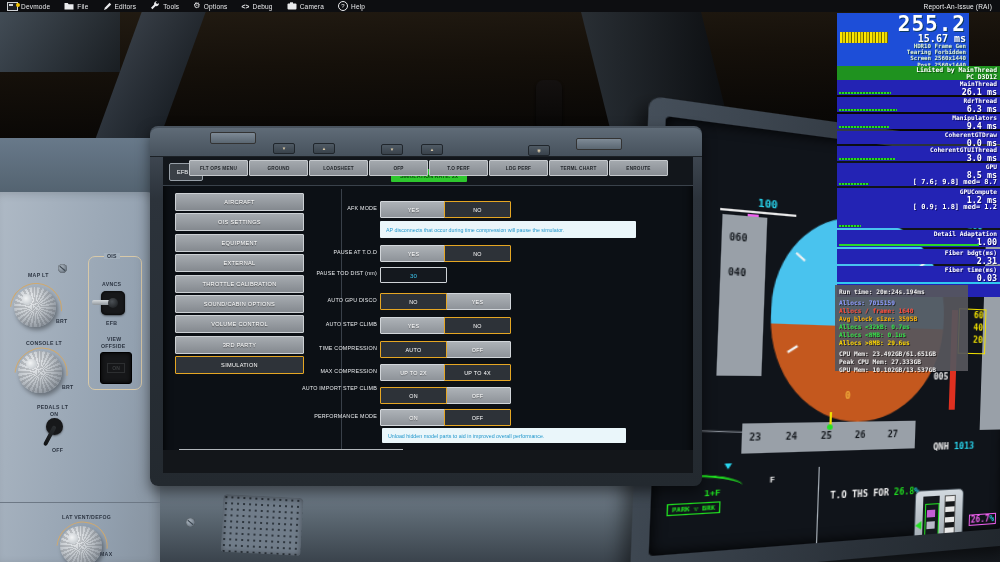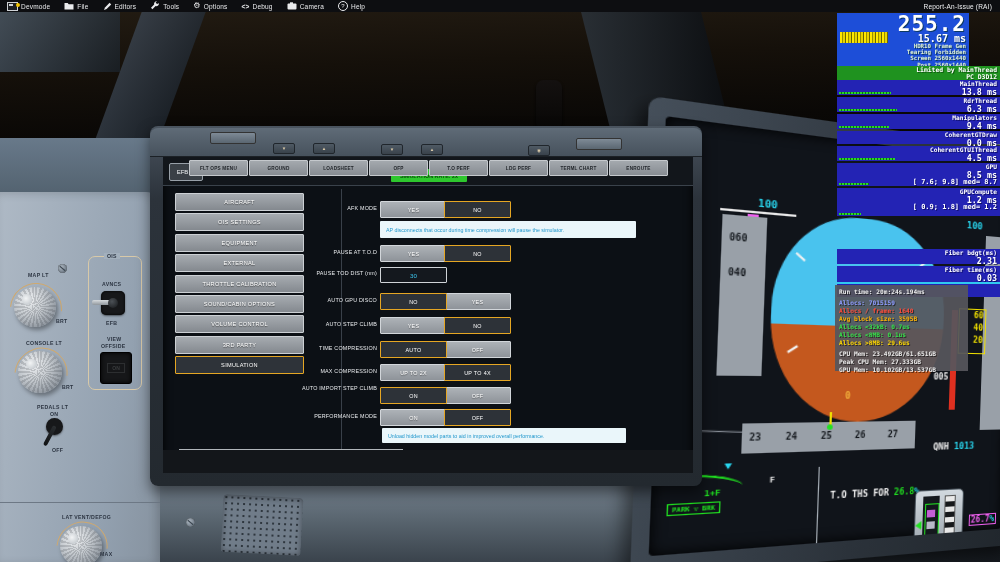--- a/index.html
+++ b/index.html
@@ -446,53 +446,58 @@
     <div class="fps-small">Graphics preset: Custom</div>
     <div class="spectrum"></div>
   </div>
   <div class="abs dbg limited">
     <div>Limited by MainThread</div>
     <div>PC D3D12</div>
   </div>
 
   <div class="abs dbg trow" style="top:80px;height:15px;">
     <div class="tl">MainThread</div>
-    <div class="tv">13.8 ms</div>
+    <div class="tv">26.1 ms</div>
     <div class="gbar" style="width:52px;"></div>
   </div>
   <div class="abs dbg trow" style="top:97px;height:15px;">
     <div class="tl">RdrThread</div>
     <div class="tv">6.3 ms</div>
     <div class="gbar" style="width:58px;"></div>
   </div>
   <div class="abs dbg trow" style="top:114px;height:15px;">
     <div class="tl">Manipulators</div>
     <div class="tv">9.4 ms</div>
     <div class="gbar" style="width:50px;"></div>
   </div>
   <div class="abs dbg trow" style="top:131px;height:13px;">
     <div class="tl">CoherentGTDraw</div>
     <div class="tv">0.0 ms</div>
   </div>
   <div class="abs dbg trow" style="top:146px;height:15px;">
     <div class="tl">CoherentGTUIThread</div>
-    <div class="tv">4.5 ms</div>
+    <div class="tv">3.0 ms</div>
     <div class="gbar" style="width:56px;"></div>
   </div>
   <div class="abs dbg trow" style="top:163px;height:23px;">
     <div class="tl">GPU</div>
     <div class="tv">8.5 ms</div>
     <div class="tr2">[ 7.6; 9.8] med= 8.7</div>
     <div class="gbar" style="width:30px;"></div>
   </div>
-  <div class="abs dbg trow" style="top:188px;height:28px;">
+  <div class="abs dbg trow" style="top:188px;height:40px;">
     <div class="tl">GPUCompute</div>
     <div class="tv">1.2 ms</div>
     <div class="tr2">[ 0.9; 1.8] med= 1.2</div>
     <div class="gbar" style="width:22px;"></div>
+  </div>
+  <div class="abs dbg trow" style="top:230px;height:17px;">
+    <div class="tl">Detail Adaptation</div>
+    <div class="tv">1.00</div>
+    <div class="gbar" style="width:140px;background:#28d828;"></div>
   </div>
   <div class="abs dbg trow" style="top:249px;height:15px;">
     <div class="tl">Fiber bdgt(ms)</div>
     <div class="tv">2.31</div>
   </div>
   <div class="abs dbg trow" style="top:266px;height:31px;">
     <div class="tl">Fiber time(ms)</div>
     <div class="tv">0.03</div>
   </div>
   <div class="abs dbg cyanline" style="top:282px;"></div>

